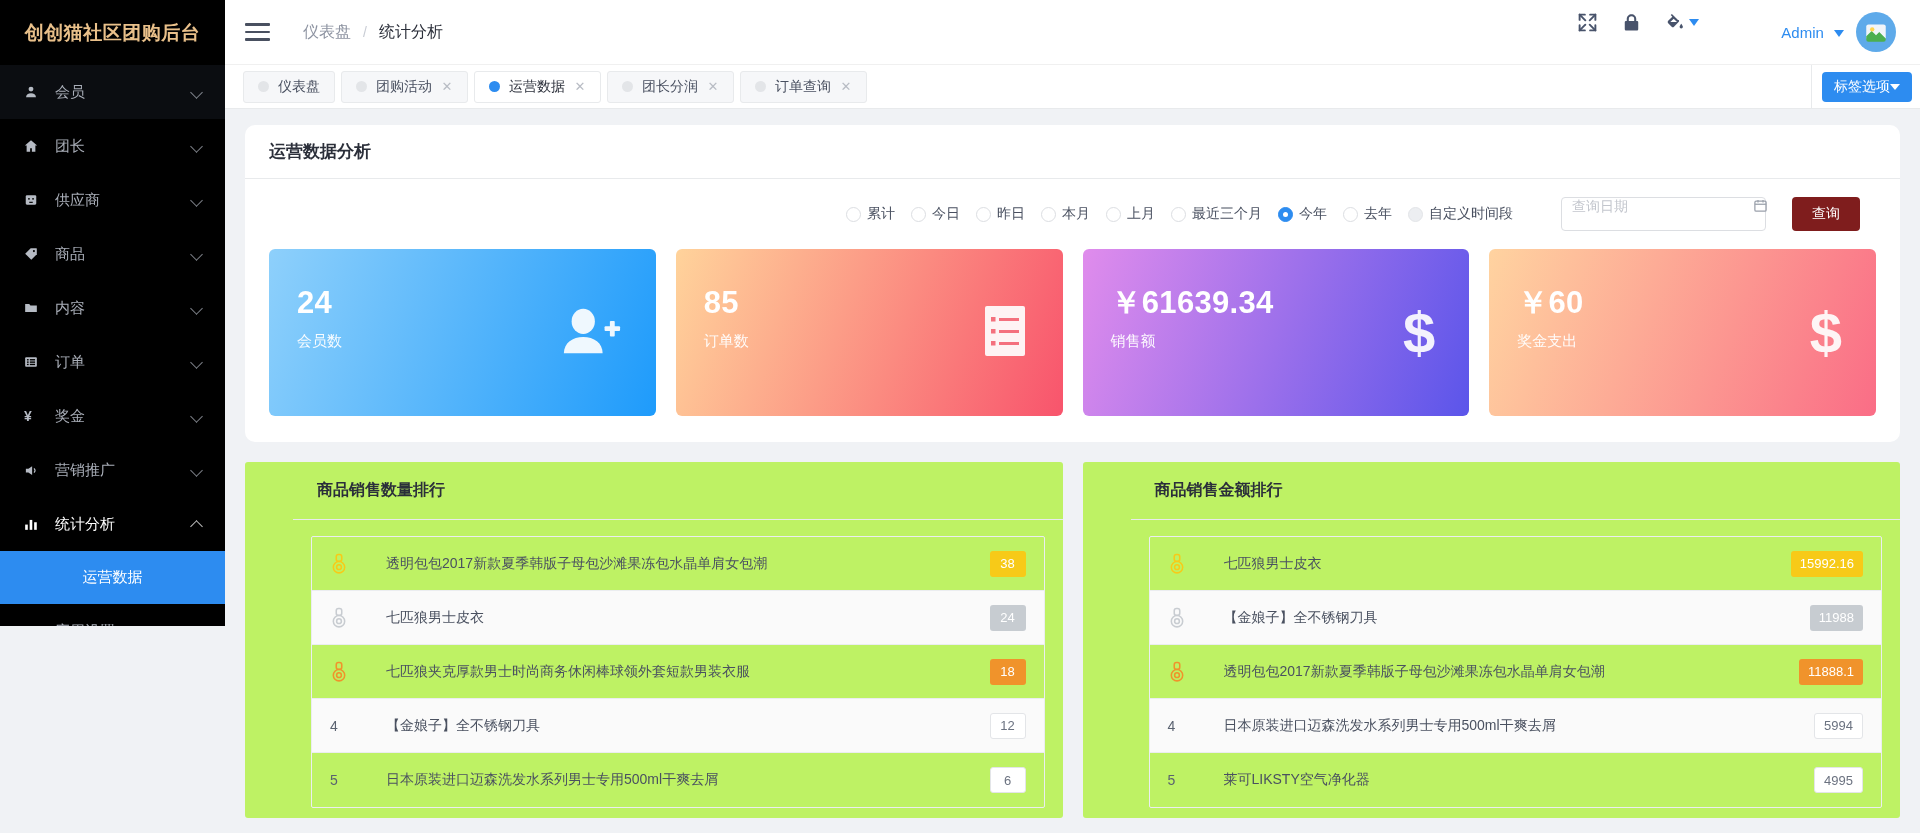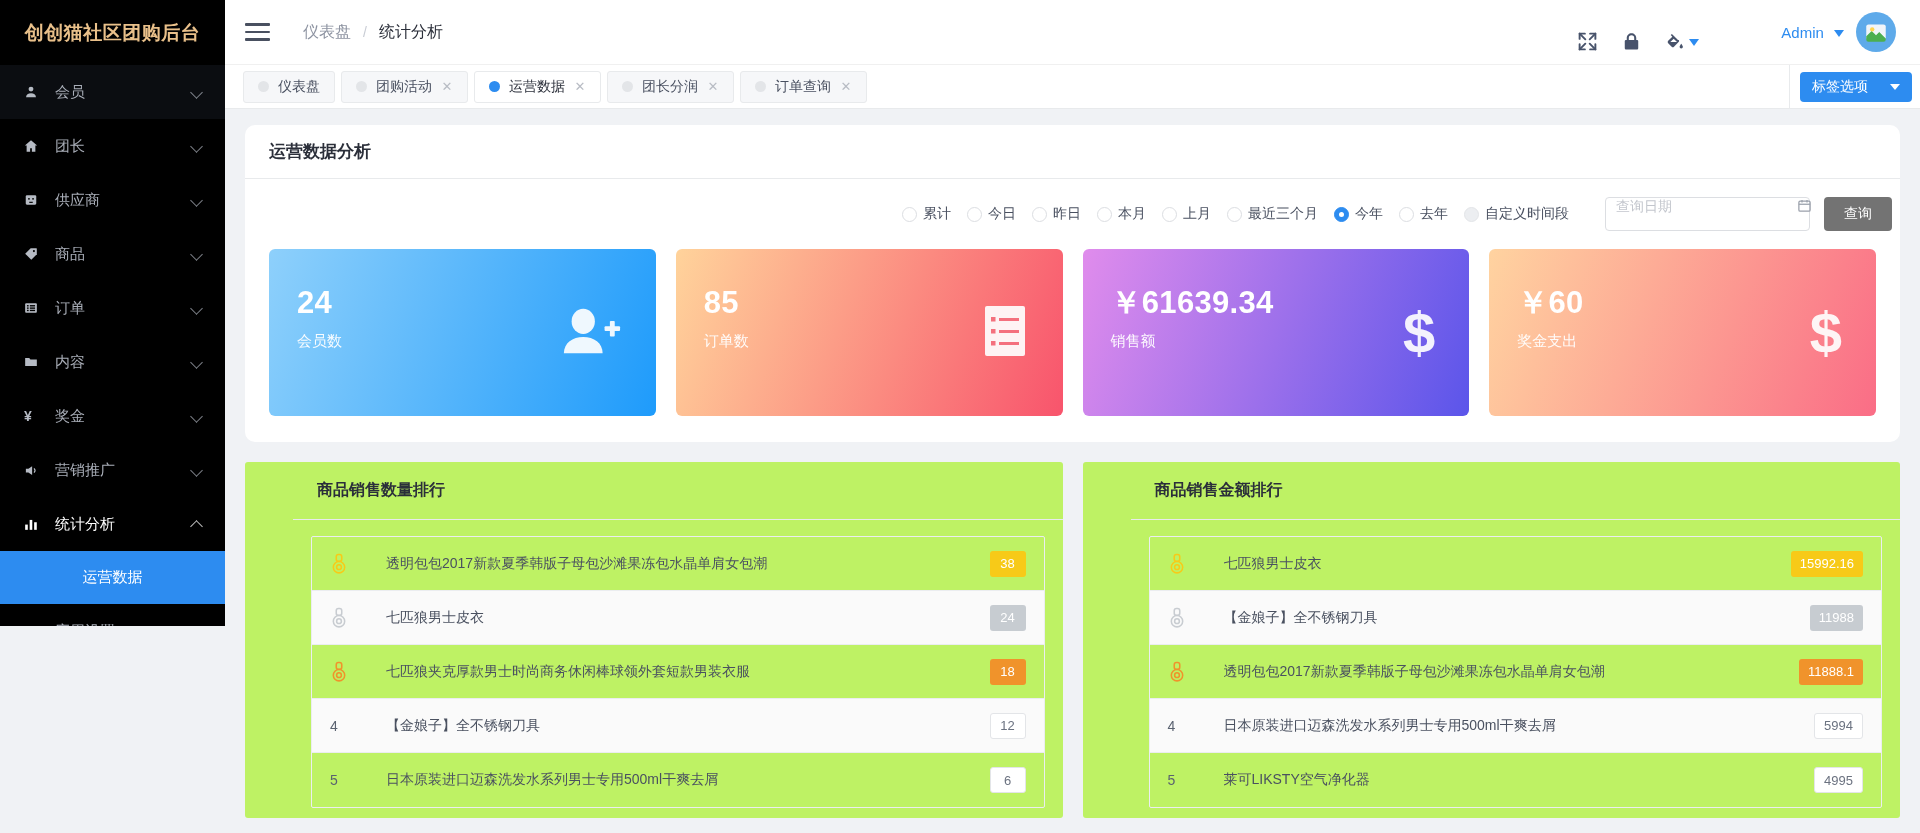--- a/index.html
+++ b/index.html
@@ -77,21 +77,21 @@
     width: 64px; height: 65px;
     display: flex; flex-direction: column; align-items: center; justify-content: center;
     gap: 5px; cursor: pointer;
   }
   .hamburger i { display:block; width: 25px; height: 2.5px; background: #495060; border-radius: 1px; }
   .breadcrumb { display: flex; align-items: center; font-size: 16px; margin-left: 14px; }
   .bc-link { color: #8d93a1; cursor: pointer; }
   .bc-sep { color: #c8ccd4; margin: 0 12px; font-size: 14px; }
   .bc-cur { color: #2b2f3a; }
   .topbar-spacer { flex: 1; }
-  .topbar-actions { display: flex; align-items: flex-end; gap: 24px; }
+  .topbar-actions { display: flex; align-items: flex-start; gap: 24px; }
   .tb-icon { color: #48536b; cursor: pointer; display: flex; align-items: center; }
   .theme-pick { display: flex; align-items: center; gap: 4px; cursor: pointer; color:#48536b; }
   .tri-down {
     width: 0; height: 0; border-left: 5px solid transparent; border-right: 5px solid transparent;
     border-top: 7px solid #2d8cf0;
   }
   .user-area { display: flex; align-items: center; gap: 12px; margin-left: 58px; }
   .user-name { color: #2d8cf0; font-size: 15px; cursor: pointer; }
   .avatar {
     width: 40px; height: 40px; border-radius: 50%;
@@ -116,35 +116,35 @@
   .tab.active { background: #fff; color: #2b2f3a; }
   .dot { width: 11px; height: 11px; border-radius: 50%; background: #e3e5e8; display:block; }
   .tab.active .dot { background: #2d8cf0; }
   .tab-close {
     color: #b8bcc4; font-size: 13px; line-height: 1; width: 12px; text-align: center;
   }
   .tabs-right { margin-left: auto; display:flex; align-items:center; padding-left: 10px;
     border-left: 1px solid #e8eaec; height: 44px; }
   .tag-opt-btn {
     background: #2d8cf0; color: #fff; font-size: 14px; border: none; border-radius: 4px;
-    height: 30px; padding: 0 12px; display: flex; align-items: center; gap: 22px; cursor: pointer;
+    height: 30px; padding: 0 12px; display: flex; align-items: center; gap: 0; cursor: pointer;
   }
   .tri-down-w { width:0;height:0;border-left:5px solid transparent;border-right:5px solid transparent;border-top:6px solid #fff; }
 
   
   .content { flex: 1; overflow: hidden; padding: 16px 20px 0 20px; }
   .panel { background: #fff; border-radius: 10px; }
   .panel-head {
     height: 54px; display: flex; align-items: center; padding: 0 24px;
     border-bottom: 1px solid #e8eaec;
     font-size: 17px; color: #2b2f3a; font-weight: bold;
   }
   .filter-row {
     display: flex; align-items: center; justify-content: flex-end;
-    padding: 18px 8px; gap: 0;
+    padding: 18px 40px; gap: 12px;
   }
   .radio { display: flex; align-items: center; gap: 6px; margin-right: 16px; cursor: pointer; font-size: 14px; color: #495060; }
   .radio .rbox {
     width: 15px; height: 15px; border-radius: 50%; border: 1px solid #dcdee2; background:#fff;
     display:inline-block; position: relative;
   }
   .radio.checked .rbox { border-color: #2d8cf0; background: #2d8cf0; }
   .radio.checked .rbox::after {
     content:""; position:absolute; left:4px; top:4px; width:5px; height:5px; border-radius:50%; background:#fff;
   }
@@ -154,21 +154,21 @@
     display: flex; align-items: flex-start; padding: 0 10px; background: #fff; margin-left: 20px;
   }
   .date-input input {
     flex: 1; border: none; outline: none; font-size: 14px; color: #495060;
     font-family: inherit; background: transparent;
   }
   .date-input input::placeholder { color: #c3c6cd; }
   .cal-ico { color: #9aa0ab; display:flex; }
   .query-btn {
     margin-left: 14px; height: 34px; padding: 0 20px;
-    background: #737373; color: #fff; border: none; border-radius: 4px;
+    background: #7f1d1d; color: #fff; border: none; border-radius: 4px;
     font-size: 14px; cursor: pointer; font-family: inherit;
   }
 
   
   .stats { display: flex; gap: 20px; padding: 0 24px 26px 24px; }
   .stat-card {
     flex: 1; height: 167px; border-radius: 6px; position: relative;
     padding: 38px 28px 0 28px; color: #fff; overflow: hidden;
   }
   .stat-num { font-size: 31px; font-weight: bold; line-height: 1.05; letter-spacing: .3px; }
@@ -256,39 +256,39 @@
               <path d="M2 11.5 11.5 2H21a1 1 0 0 1 1 1v9.5L12.5 22z"></path>
               <circle cx="17" cy="7" r="1.8" fill="#000"></circle>
             </svg>
           </span>
           <span class="menu-label">商品</span>
           <span class="caret"></span>
         </div>
         <div class="menu-item">
           <span class="menu-ico">
             <svg width="14" height="14" viewBox="0 0 24 24" fill="currentColor">
+              <path d="M2 5h7l2 2.5h11V19H2z"></path>
+            </svg>
+          </span>
+          <span class="menu-label">内容</span>
+          <span class="caret"></span>
+        </div>
+        <div class="menu-item">
+          <span class="menu-ico">
+            <svg width="14" height="14" viewBox="0 0 24 24" fill="currentColor">
               <rect x="2" y="4" width="20" height="16" rx="1.5"></rect>
               <rect x="5" y="7" width="3" height="2.4" fill="#000"></rect>
               <rect x="10" y="7" width="9" height="2.4" fill="#000"></rect>
               <rect x="5" y="11" width="3" height="2.4" fill="#000"></rect>
               <rect x="10" y="11" width="9" height="2.4" fill="#000"></rect>
               <rect x="5" y="15" width="3" height="2.4" fill="#000"></rect>
               <rect x="10" y="15" width="9" height="2.4" fill="#000"></rect>
             </svg>
           </span>
           <span class="menu-label">订单</span>
-          <span class="caret"></span>
-        </div>
-        <div class="menu-item">
-          <span class="menu-ico">
-            <svg width="14" height="14" viewBox="0 0 24 24" fill="currentColor">
-              <path d="M2 5h7l2 2.5h11V19H2z"></path>
-            </svg>
-          </span>
-          <span class="menu-label">内容</span>
           <span class="caret"></span>
         </div>
         <div class="menu-item">
           <span class="menu-ico">
             <span style="font-size:14px;font-weight:bold;line-height:1;">¥</span>
           </span>
           <span class="menu-label">奖金</span>
           <span class="caret"></span>
         </div>
         <div class="menu-item">

